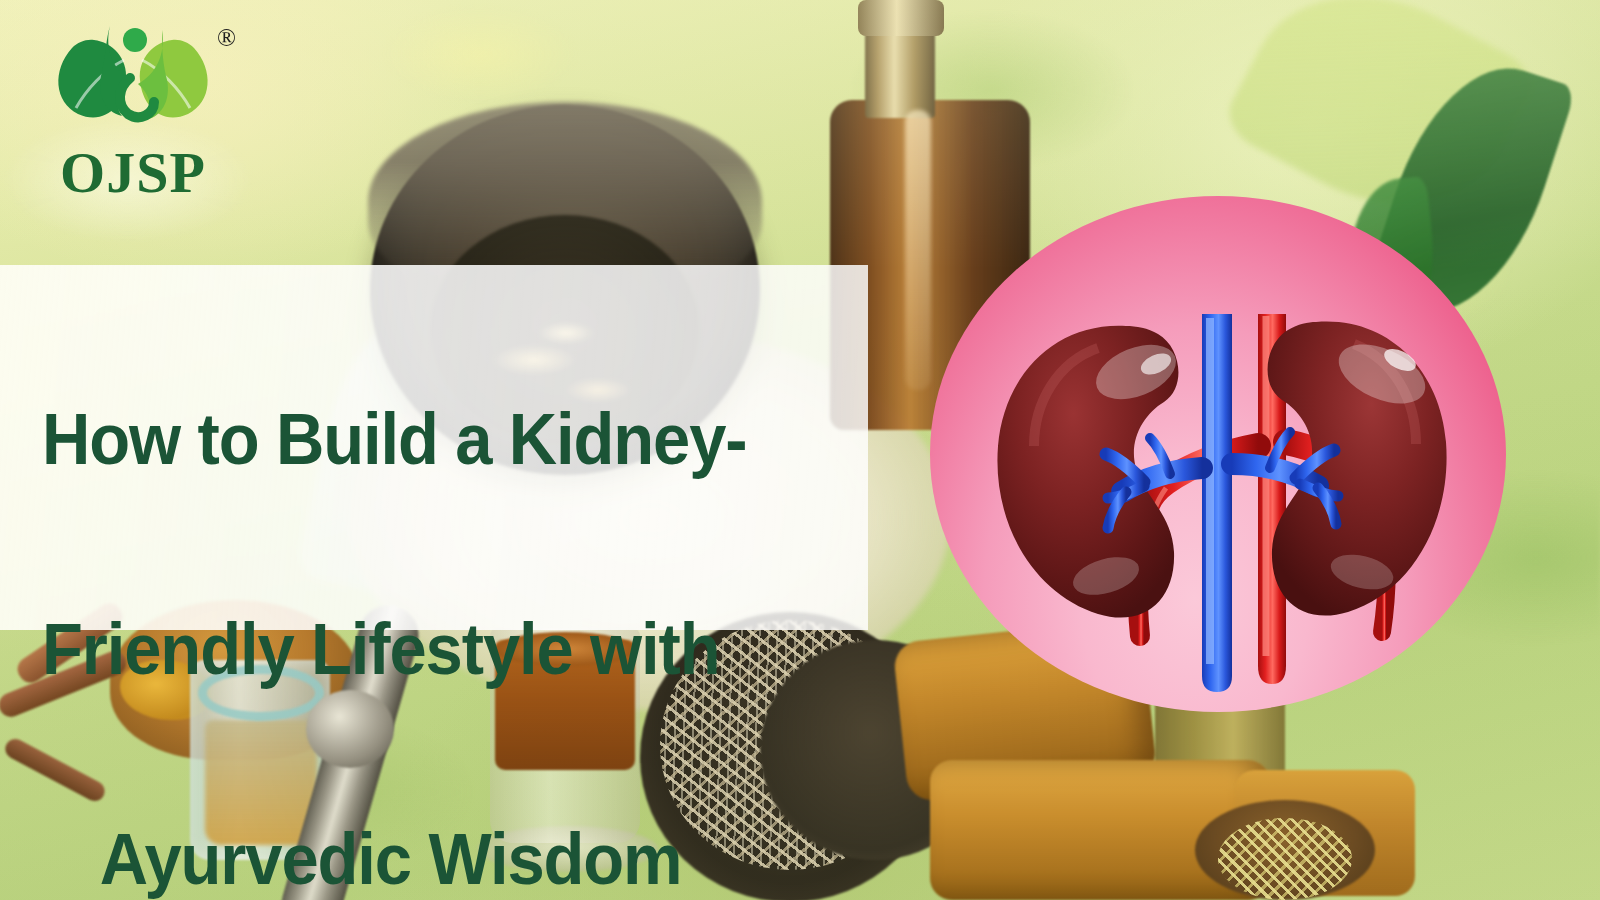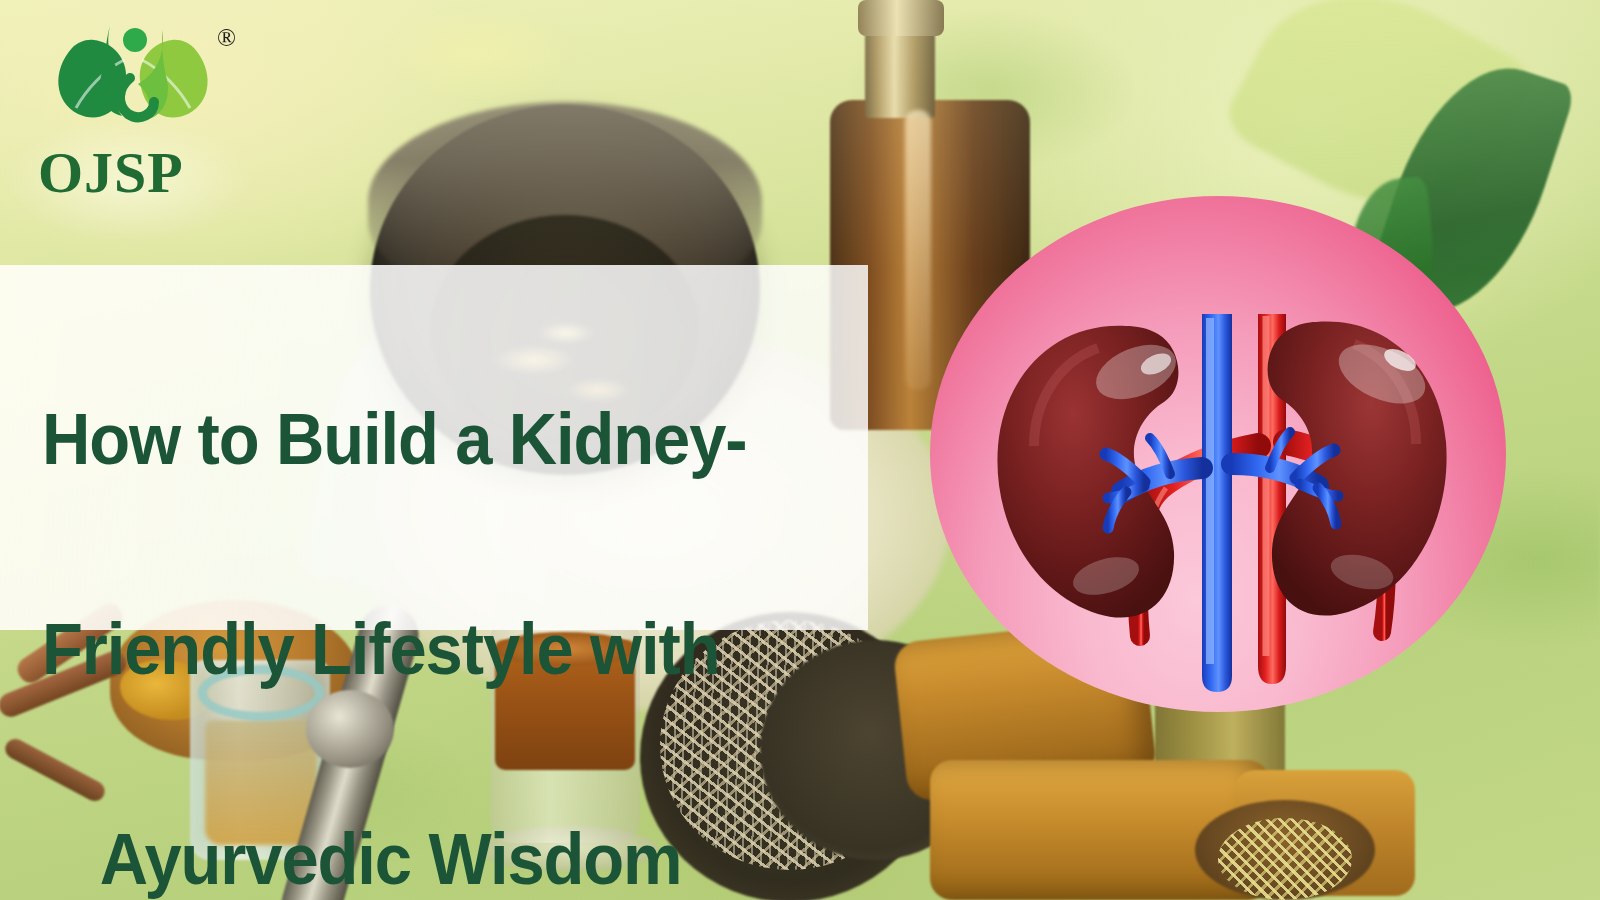--- a/index.html
+++ b/index.html
@@ -269,21 +269,21 @@
   }
 
   
   .logo{ position:absolute; left:38px; top:18px; width:190px; height:176px; }
   .logo svg{ display:block; }
   .logo-reg{
     position:absolute; right:-8px; top:6px;
     font-size:25px; color:#1f1f1f; font-family:"Liberation Serif", serif;
   }
   .logo-word{
-    position:absolute; left:0; top:126px; width:190px; text-align:left;
+    position:absolute; left:0; top:126px; width:190px; text-align:center;
     font-family:"Liberation Serif", serif; font-weight:700; font-size:58px;
     letter-spacing:1px; color:#1f6b33; line-height:1;
   }
 
   
   .title-band{
     position:absolute; left:0; top:265px; width:868px; height:365px;
     background:rgba(255,255,255,.82);
     backdrop-filter:blur(1px);
   }

